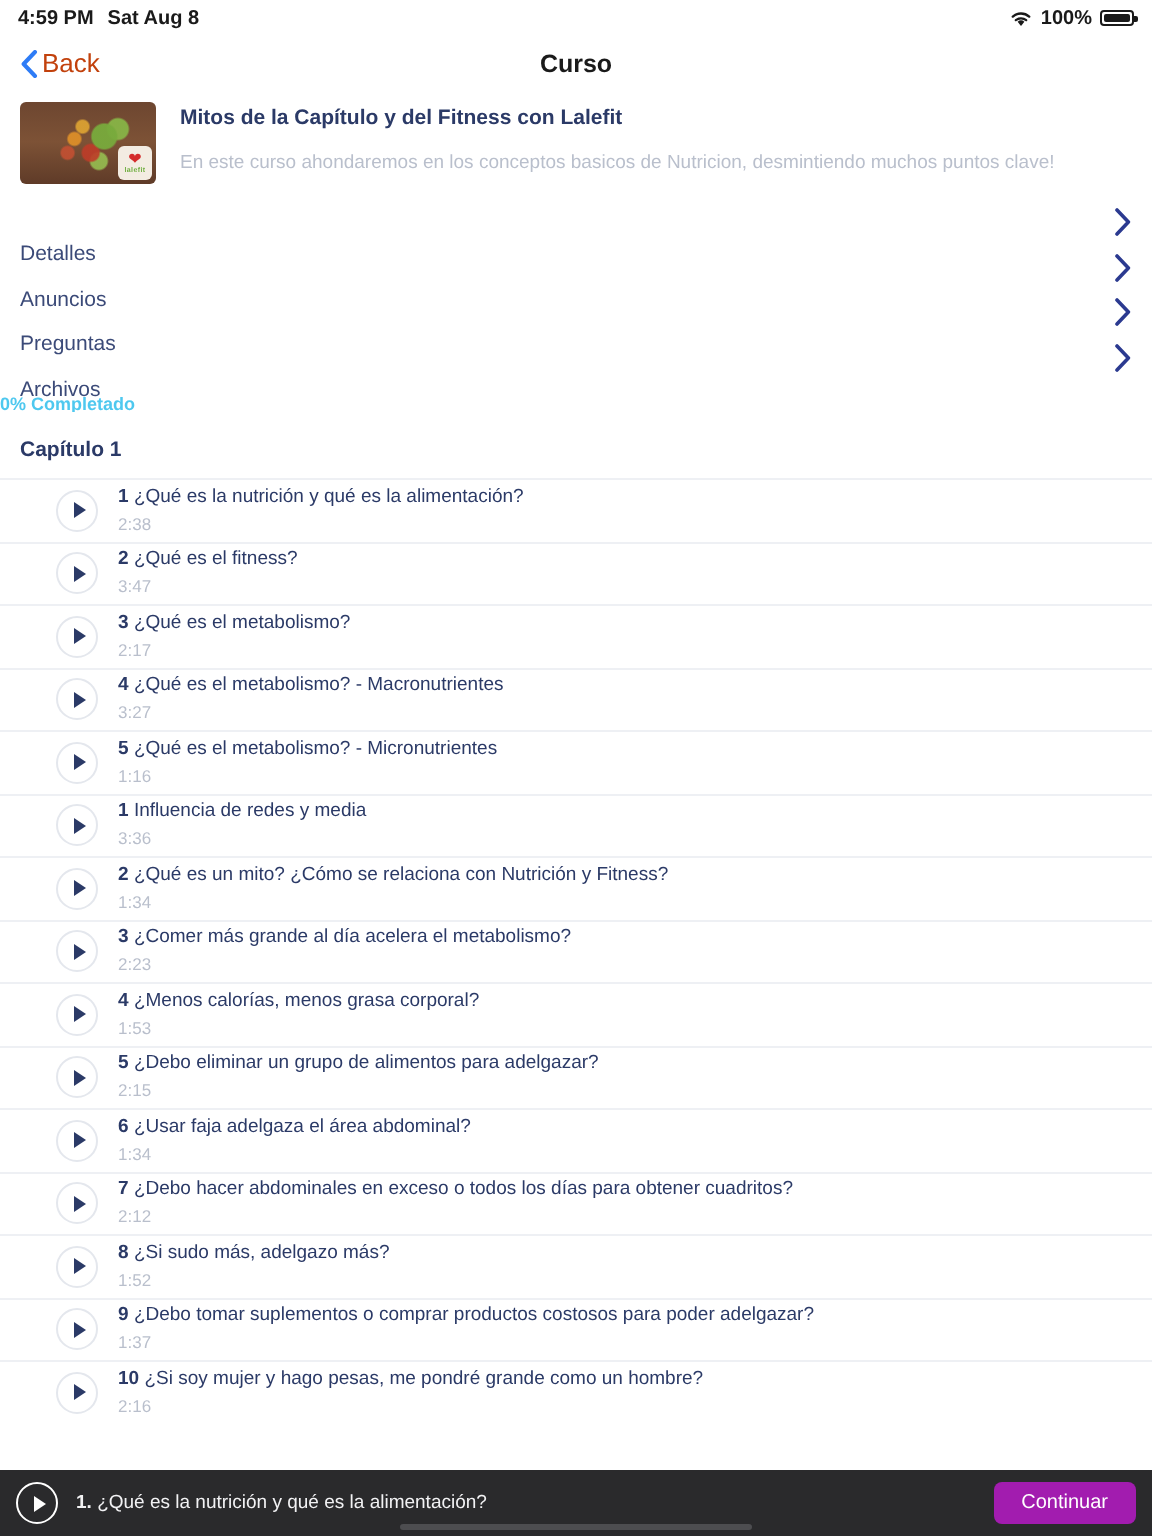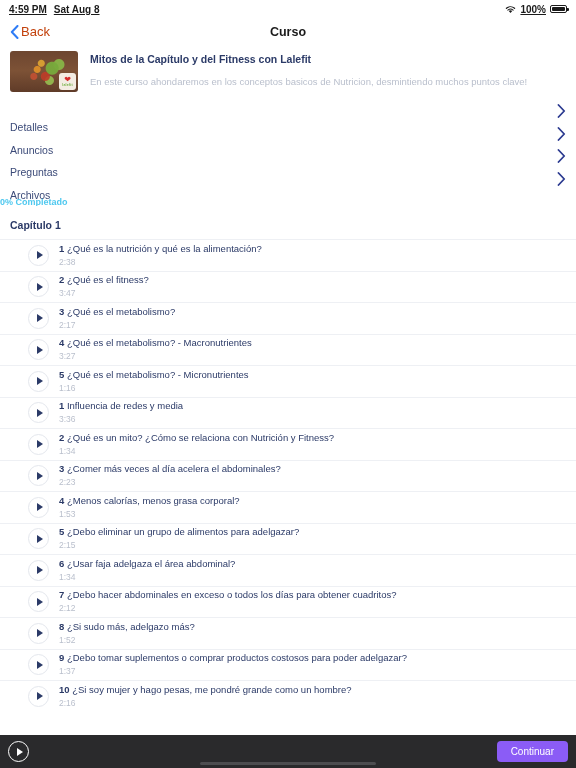--- a/index.html
+++ b/index.html
@@ -8,21 +8,21 @@
     font-family: "Liberation Sans", sans-serif;
     background:#ffffff;
     color:#2b3a67;
     overflow:hidden;
     position:relative;
   }
 
   
   .statusbar{
     height:18px; display:flex; align-items:center;
-    padding:0 9px; font-size:10px; color:#1a1a1a; font-weight:600;text-decoration:underline;
+    padding:0 9px; font-size:10px; color:#1a1a1a; font-weight:600;
   }
   .sb-left{ display:flex; align-items:center; gap:7px; }
   .sb-right{ margin-left:auto; display:flex; align-items:center; gap:4px; }
   .wifi{ display:inline-block; width:11px; height:9px; position:relative; }
   .wifi svg{ display:block; }
   .batt{ width:17px; height:8px; border:1px solid #1a1a1a; border-radius:2px; position:relative; padding:1px; }
   .batt i{ display:block; height:100%; background:#1a1a1a; border-radius:1px; }
   .batt:after{ content:""; position:absolute; right:-2.5px; top:2px; width:1.5px; height:3px; background:#1a1a1a; border-radius:0 1px 1px 0; }
 
   
@@ -129,21 +129,21 @@
   }
   .player .pbtn2 i{
     width:0; height:0; border-left:6px solid #fff;
     border-top:4px solid transparent; border-bottom:4px solid transparent; margin-left:2px;
   }
   .player .ptitle{
     margin-left:9px; font-size:9.5px; color:#f2f2f4; white-space:nowrap;
   }
   .player .ptitle b{ font-weight:700; }
   .player .cont{
-    margin-left:auto; background:#8b5cf6; color:#fff; font-size:10px;
+    margin-left:auto; background:#a21caf; color:#fff; font-size:10px;
     padding:5px 14px; border-radius:4px; border:none; cursor:pointer;
     font-family:"Liberation Sans", sans-serif;
   }
   .home-ind{
     position:absolute; left:50%; transform:translateX(-50%); bottom:3px;
     width:176px; height:3px; border-radius:2px; background:#4d4d50;
   }
 </style>
 </head>
 <body>
@@ -295,21 +295,21 @@
       <div class="ltext">
         <div class="ltitle"><b>2</b> <span>¿Qué es un mito? ¿Cómo se relaciona con Nutrición y Fitness?</span></div>
         <div class="ltime">1:34</div>
       </div>
     </div>
     <div class="lesson">
       <div class="pbtn">
         <i></i>
       </div>
       <div class="ltext">
-        <div class="ltitle"><b>3</b> <span>¿Comer más veces al día acelera el abdominales?</span></div>
+        <div class="ltitle"><b>3</b> <span>¿Comer más grande al día acelera el metabolismo?</span></div>
         <div class="ltime">2:23</div>
       </div>
     </div>
     <div class="lesson">
       <div class="pbtn">
         <i></i>
       </div>
       <div class="ltext">
         <div class="ltitle"><b>4</b> <span>¿Menos calorías, menos grasa corporal?</span></div>
         <div class="ltime">1:53</div>
@@ -368,15 +368,19 @@
         <div class="ltitle"><b>10</b> <span>¿Si soy mujer y hago pesas, me pondré grande como un hombre?</span></div>
         <div class="ltime">2:16</div>
       </div>
     </div>
   </div>
 
 <div class="player">
   <div class="pbtn2">
       <i></i>
     </div>
+  <div class="ptitle">
+    <b>1.</b>
+    <span>¿Qué es la nutrición y qué es la alimentación?</span>
+  </div>
   <button class="cont">Continuar</button>
   <div class="home-ind"></div>
 </div>
 
 </body></html>

